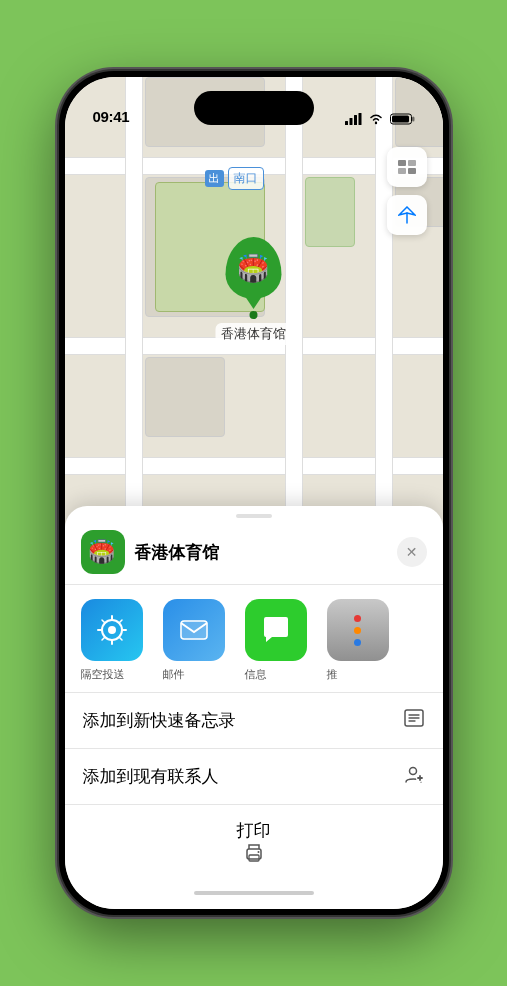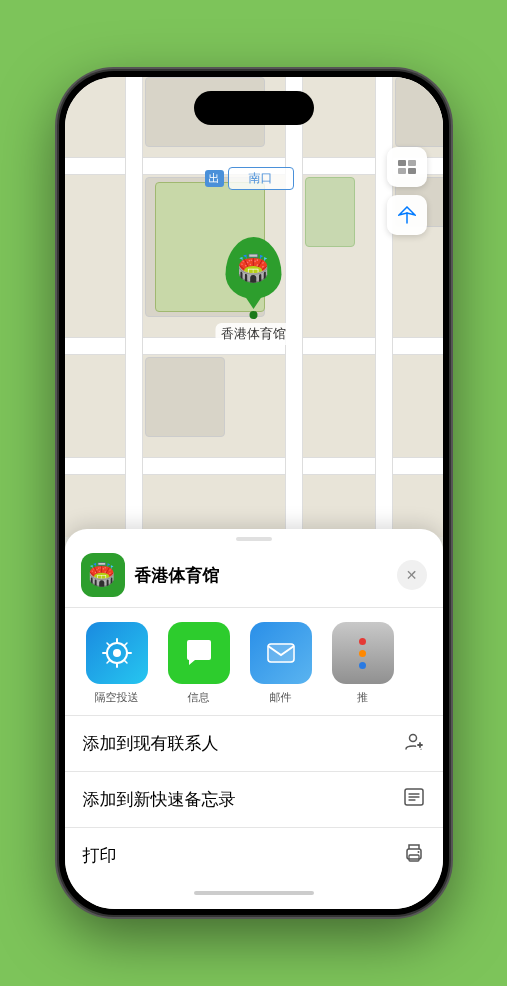--- a/index.html
+++ b/index.html
@@ -154,21 +154,21 @@
       top: 90px;
       left: 140px;
       display: flex;
       align-items: center;
       gap: 4px;
     }
     .map-label-text {
       font-size: 12px;
       color: #555;
       background: rgba(255,255,255,0.8);
-      padding: 2px 20px;
+      padding: 2px 5px;
       border-radius: 4px;
       border: 1px solid #4a90d9;
       color: #4a90d9;
     }
     
     .map-controls {
       position: absolute;
       top: 70px;
       right: 16px;
       display: flex;
@@ -251,21 +251,21 @@
       display: flex;
       padding: 14px 16px 10px;
       gap: 10px;
       overflow-x: auto;
       scrollbar-width: none;
       border-bottom: 0.5px solid #e5e5e5;
     }
     .share-item {
       display: flex;
       flex-direction: column;
-      align-items: center;
+      align-items: flex-start;
       gap: 6px;
       flex-shrink: 0;
       width: 72px;
     }
     .share-icon-wrap {
       width: 62px;
       height: 62px;
       border-radius: 14px;
       display: flex;
       align-items: center;
@@ -286,20 +286,21 @@
     }
     .action-item {
       display: flex;
       align-items: center;
       justify-content: space-between;
       padding: 14px 18px;
       border-bottom: 0.5px solid #e5e5e5;
     }
     .action-item:last-child {
       border-bottom: none;
+      flex-direction: column;
     }
     .action-label {
       font-size: 17px;
       color: #000;
     }
     .action-icon {
       font-size: 20px;
       color: #555;
     }
     
@@ -313,20 +314,45 @@
     }
   </style>
 </head>
 <body>
 
 <div class="phone-frame">
   <div class="phone-screen">
 
     <div class="dynamic-island"></div>
 
+    <div class="status-bar">
+      <div class="status-time">09:41</div>
+      <div class="status-icons">
+
+        <svg width="17" height="12" viewBox="0 0 17 12">
+          <rect x="0" y="8" width="3" height="4" rx="0.5" fill="#000"></rect>
+          <rect x="4.5" y="5" width="3" height="7" rx="0.5" fill="#000"></rect>
+          <rect x="9" y="2" width="3" height="10" rx="0.5" fill="#000"></rect>
+          <rect x="13.5" y="0" width="3" height="12" rx="0.5" fill="#000"></rect>
+        </svg>
+
+        <svg width="16" height="12" viewBox="0 0 16 12">
+          <path d="M8 9.5 C8 9.5 8 9.5 8 9.5" stroke="#000" stroke-width="2" stroke-linecap="round"></path>
+          <path d="M5.5 7 Q8 4.5 10.5 7" stroke="#000" stroke-width="1.5" fill="none" stroke-linecap="round"></path>
+          <path d="M3 4.5 Q8 0 13 4.5" stroke="#000" stroke-width="1.5" fill="none" stroke-linecap="round"></path>
+          <circle cx="8" cy="10" r="1.2" fill="#000"></circle>
+        </svg>
+
+        <svg width="25" height="12" viewBox="0 0 25 12">
+          <rect x="0.5" y="1" width="21" height="10" rx="2.5" stroke="#000" stroke-width="1" fill="none"></rect>
+          <rect x="22" y="3.5" width="2.5" height="5" rx="1.5" fill="#000" opacity="0.5"></rect>
+          <rect x="2" y="2.5" width="17" height="7" rx="1.5" fill="#000"></rect>
+        </svg>
+      </div>
+    </div>
 
     <div class="map-area">
 
       <div class="map-road-h" style="top:80px; left:0; right:0;"></div>
       <div class="map-road-h" style="top:260px; left:0; right:0;"></div>
       <div class="map-road-h" style="top:380px; left:0; right:0;"></div>
       <div class="map-road-v" style="left:60px; top:0; bottom:0;"></div>
       <div class="map-road-v" style="left:220px; top:0; bottom:0;"></div>
       <div class="map-road-v" style="left:310px; top:0; bottom:0;"></div>
 
@@ -389,79 +415,79 @@
               <circle cx="16" cy="16" r="10" fill="none" stroke="white" stroke-width="2"></circle>
               <circle cx="16" cy="16" r="4" fill="white"></circle>
               <path d="M16 6 L16 2 M16 26 L16 30 M6 16 L2 16 M26 16 L30 16" stroke="white" stroke-width="2" stroke-linecap="round"></path>
               <path d="M9 9 L6 6 M23 9 L26 6 M9 23 L6 26 M23 23 L26 26" stroke="white" stroke-width="1.5" stroke-linecap="round"></path>
             </svg>
           </div>
           <div class="share-label">隔空投送</div>
         </div>
 
         <div class="share-item">
-          <div class="share-icon-wrap share-icon-message">
-            <svg width="34" height="34" viewBox="0 0 34 34">
-              <path d="M5 6 Q5 4 7 4 L27 4 Q29 4 29 6 L29 22 Q29 24 27 24 L13 24 L7 29 L7 24 L7 24 Q5 24 5 22 Z" fill="white"></path>
-            </svg>
-          </div>
-          <div class="share-label">信息</div>
-        </div>
-
-        <div class="share-item">
           <div class="share-icon-wrap share-icon-mail">
             <svg width="34" height="34" viewBox="0 0 34 34">
               <rect x="4" y="8" width="26" height="18" rx="3" fill="white" opacity="0.2" stroke="white" stroke-width="1.5"></rect>
               <path d="M4 10 L17 19 L30 10" stroke="white" stroke-width="2" fill="none"></path>
               <rect x="4" y="8" width="26" height="18" rx="3" fill="none" stroke="white" stroke-width="1.5"></rect>
             </svg>
           </div>
           <div class="share-label">邮件</div>
+        </div>
+
+        <div class="share-item">
+          <div class="share-icon-wrap share-icon-message">
+            <svg width="34" height="34" viewBox="0 0 34 34">
+              <path d="M5 6 Q5 4 7 4 L27 4 Q29 4 29 6 L29 22 Q29 24 27 24 L13 24 L7 29 L7 24 L7 24 Q5 24 5 22 Z" fill="white"></path>
+            </svg>
+          </div>
+          <div class="share-label">信息</div>
         </div>
 
 
         <div class="share-item">
           <div style="width:62px;height:62px;border-radius:14px;background:linear-gradient(180deg,#c8c8c8,#909090);display:flex;align-items:center;justify-content:center;">
             <div style="display:flex;flex-direction:column;align-items:center;gap:5px;">
               <div style="width:7px;height:7px;background:#e53935;border-radius:50%;"></div>
               <div style="width:7px;height:7px;background:#ff8800;border-radius:50%;"></div>
               <div style="width:7px;height:7px;background:#2a7ae2;border-radius:50%;"></div>
             </div>
           </div>
           <div class="share-label">推</div>
         </div>
       </div>
 
       <div class="action-list">
 
 
+
+        <div class="action-item">
+          <span class="action-label">添加到新快速备忘录</span>
+          <span class="action-icon">
+            <svg width="22" height="22" viewBox="0 0 22 22" fill="none">
+              <rect x="2" y="3" width="18" height="16" rx="2" stroke="#555" stroke-width="1.5"></rect>
+              <path d="M6 8 H16 M6 11 H16 M6 14 H12" stroke="#555" stroke-width="1.3" stroke-linecap="round"></path>
+            </svg>
+          </span>
+        </div>
 
         <div class="action-item">
           <span class="action-label">添加到现有联系人</span>
           <span class="action-icon">
             <svg width="22" height="22" viewBox="0 0 22 22" fill="none">
               <circle cx="10" cy="8" r="3.5" stroke="#555" stroke-width="1.5"></circle>
               <path d="M3 19 C3 15 18 15 18 19" stroke="#555" stroke-width="1.5" stroke-linecap="round"></path>
               <circle cx="17" cy="15" r="4" fill="#fff" stroke="#555" stroke-width="0"></circle>
               <path d="M15 15 H19 M17 13 V17" stroke="#555" stroke-width="1.8" stroke-linecap="round"></path>
             </svg>
           </span>
         </div>
 
         <div class="action-item">
-          <span class="action-label">添加到新快速备忘录</span>
-          <span class="action-icon">
-            <svg width="22" height="22" viewBox="0 0 22 22" fill="none">
-              <rect x="2" y="3" width="18" height="16" rx="2" stroke="#555" stroke-width="1.5"></rect>
-              <path d="M6 8 H16 M6 11 H16 M6 14 H12" stroke="#555" stroke-width="1.3" stroke-linecap="round"></path>
-            </svg>
-          </span>
-        </div>
-
-        <div class="action-item">
           <span class="action-label">打印</span>
           <span class="action-icon">
             <svg width="22" height="22" viewBox="0 0 22 22" fill="none">
               <rect x="4" y="7" width="14" height="10" rx="2" stroke="#555" stroke-width="1.5"></rect>
               <path d="M6 7 L6 3 L16 3 L16 7" stroke="#555" stroke-width="1.5"></path>
               <rect x="6" y="13" width="10" height="6" rx="1" stroke="#555" stroke-width="1.3"></rect>
               <circle cx="15.5" cy="10" r="1" fill="#555"></circle>
             </svg>
           </span>
         </div>

